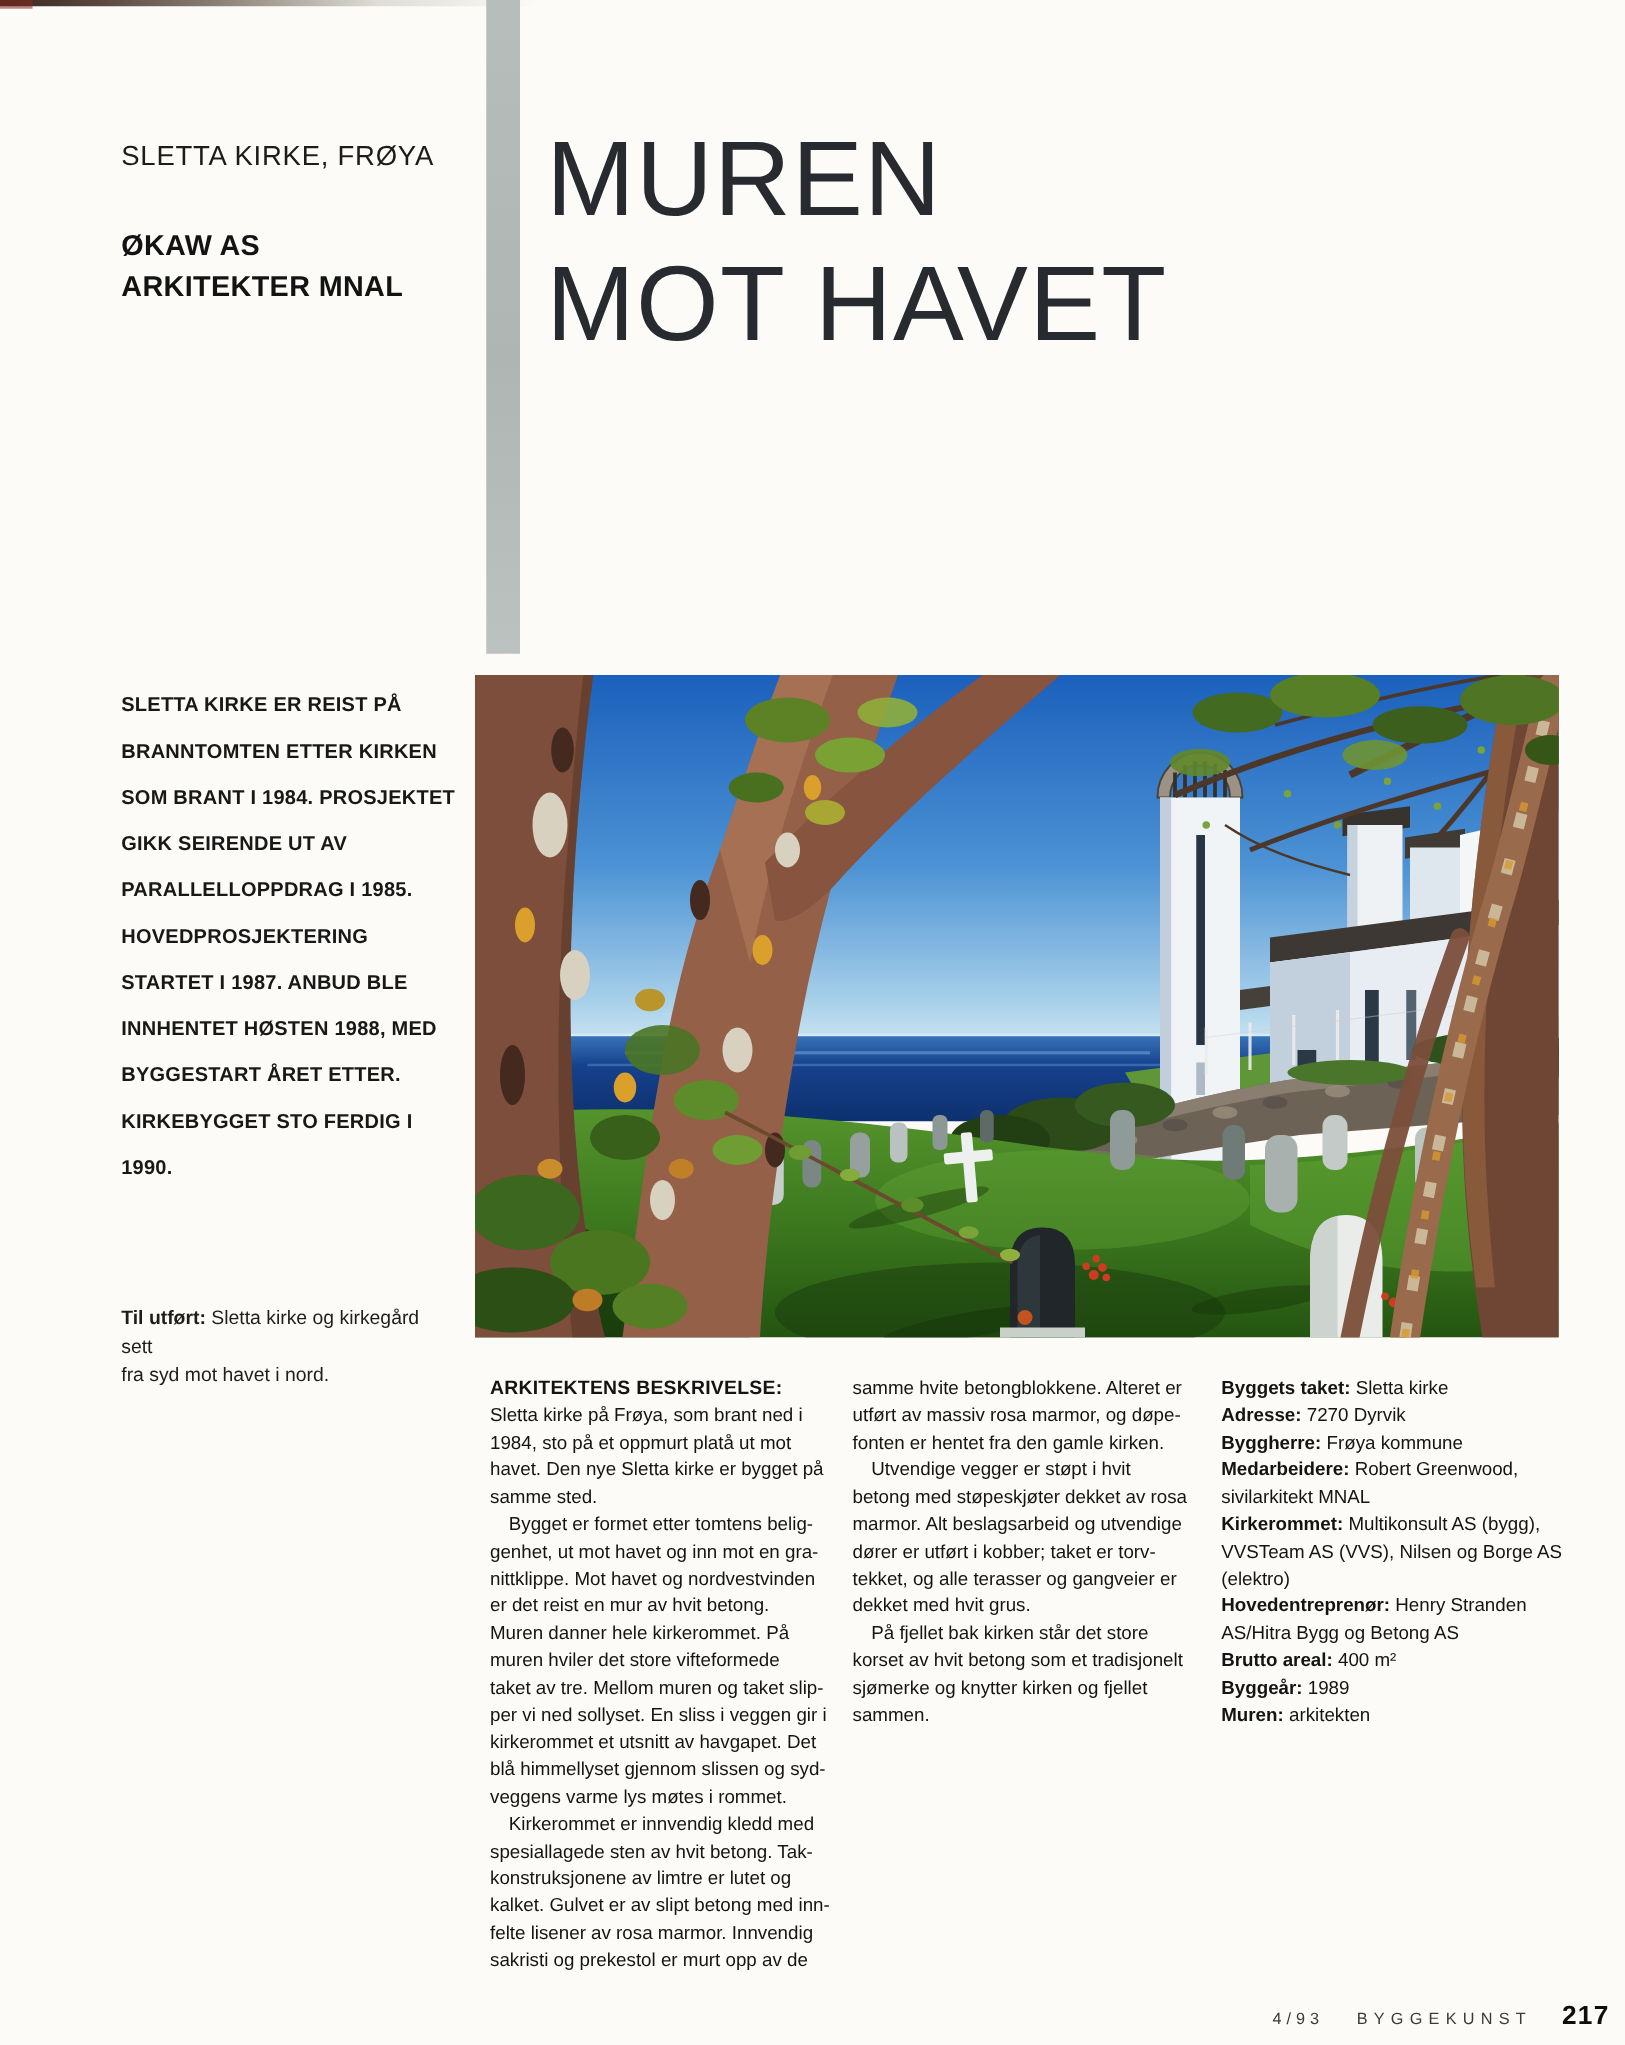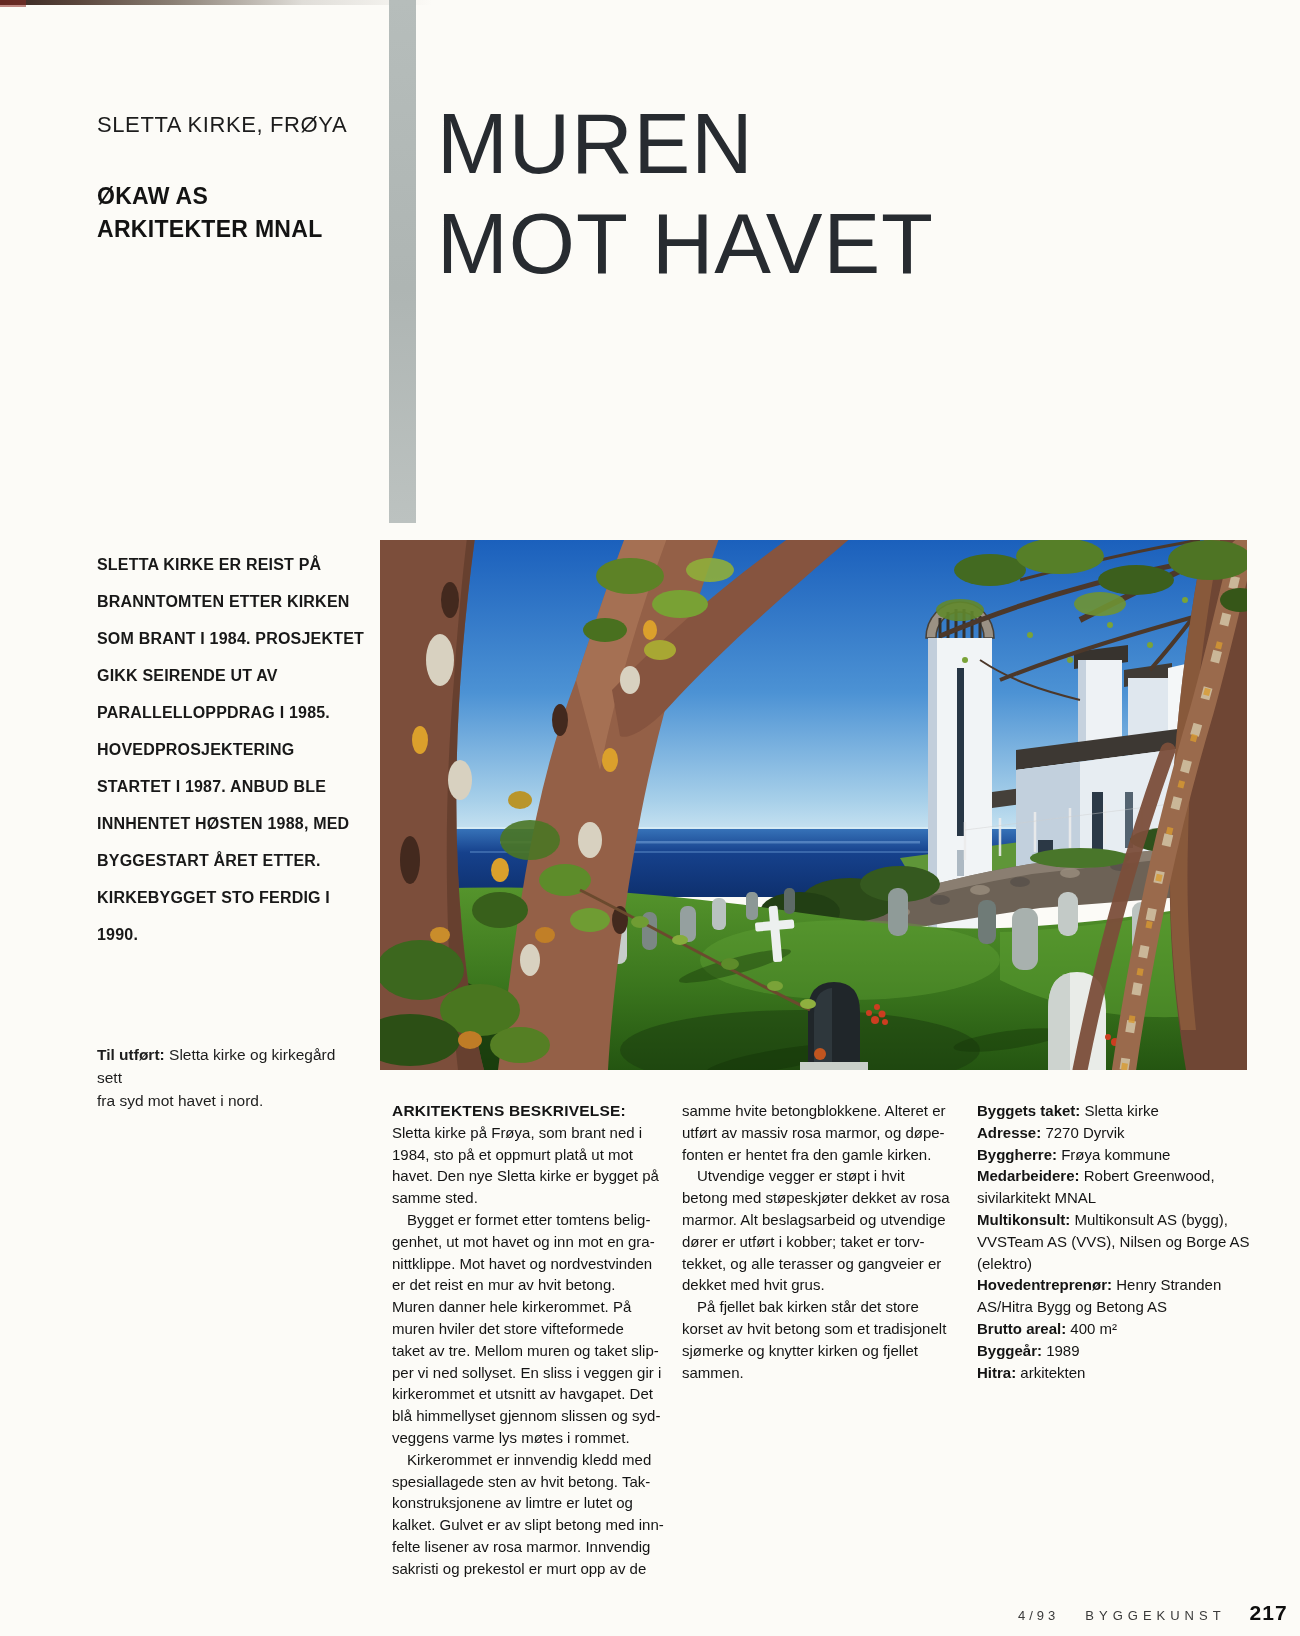--- a/index.html
+++ b/index.html
@@ -335,25 +335,25 @@
 korset av hvit betong som et tradisjonelt
 sjømerke og knytter kirken og fjellet
 sammen.</div>
   </div>
 
   <div class="article-col col3">
       <div class="fact-line"><b>Byggets taket: </b><span>Sletta kirke</span></div>
       <div class="fact-line"><b>Adresse: </b><span>7270 Dyrvik</span></div>
       <div class="fact-line"><b>Byggherre: </b><span>Frøya kommune</span></div>
       <div class="fact-line"><b>Medarbeidere: </b><span>Robert Greenwood, sivilarkitekt MNAL</span></div>
-      <div class="fact-line"><b>Multikonsult: </b><span>Multikonsult AS (bygg), VVSTeam AS (VVS), Nilsen og Borge AS (elektro)</span></div>
+      <div class="fact-line"><b>Kirkerommet: </b><span>Multikonsult AS (bygg), VVSTeam AS (VVS), Nilsen og Borge AS (elektro)</span></div>
       <div class="fact-line"><b>Hovedentreprenør: </b><span>Henry Stranden AS/Hitra Bygg og Betong AS</span></div>
       <div class="fact-line"><b>Brutto areal: </b><span>400 m²</span></div>
       <div class="fact-line"><b>Byggeår: </b><span>1989</span></div>
-      <div class="fact-line"><b>Hitra: </b><span>arkitekten</span></div>
+      <div class="fact-line"><b>Muren: </b><span>arkitekten</span></div>
     </div>
 
   <div class="footer">
     <span class="issue">4/93</span>
     <span class="mag">BYGGEKUNST</span>
     <span class="pageno">217</span>
   </div>
 
 </div>
 

